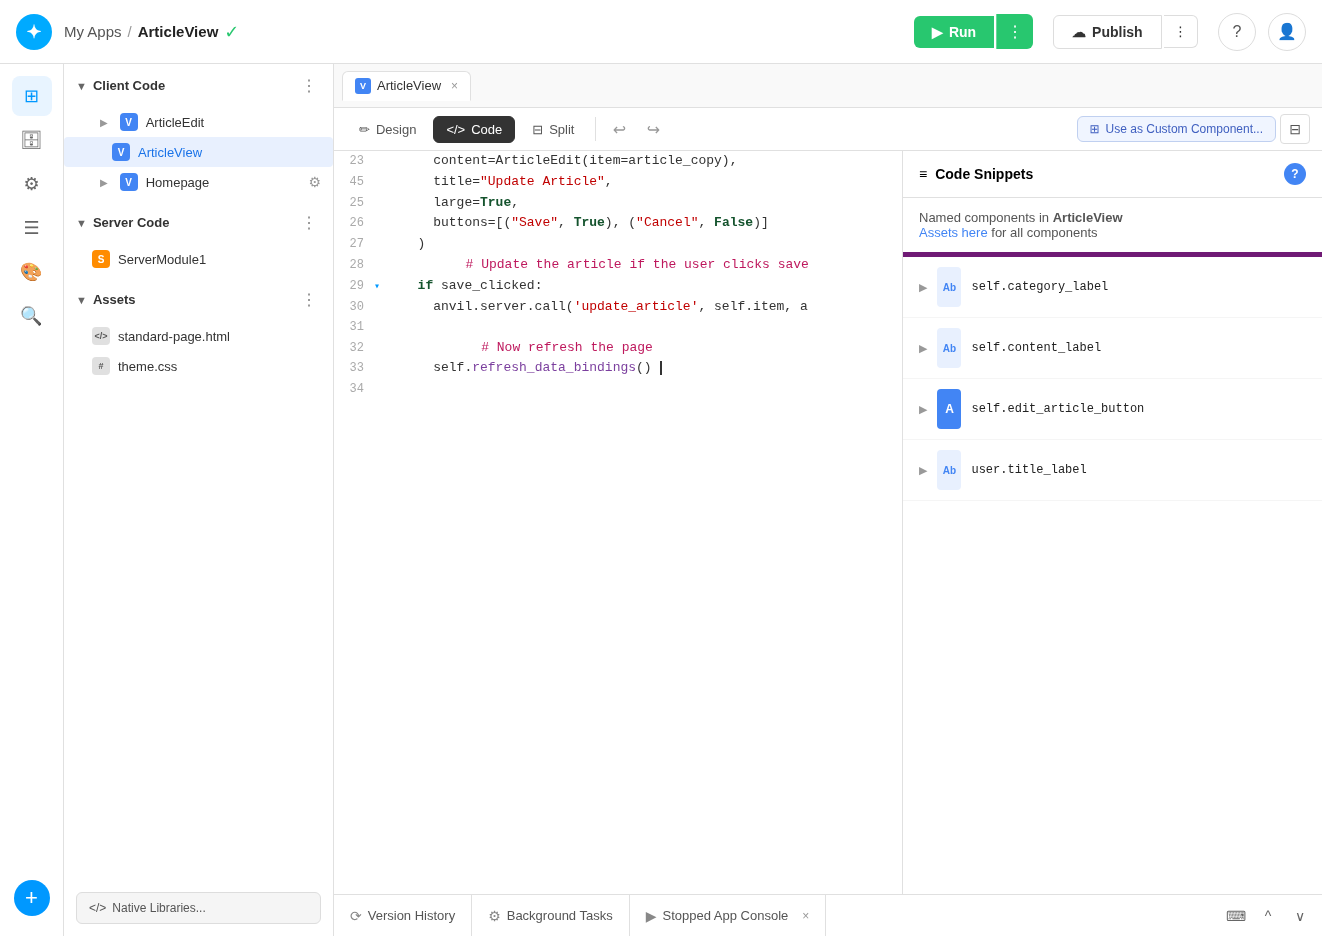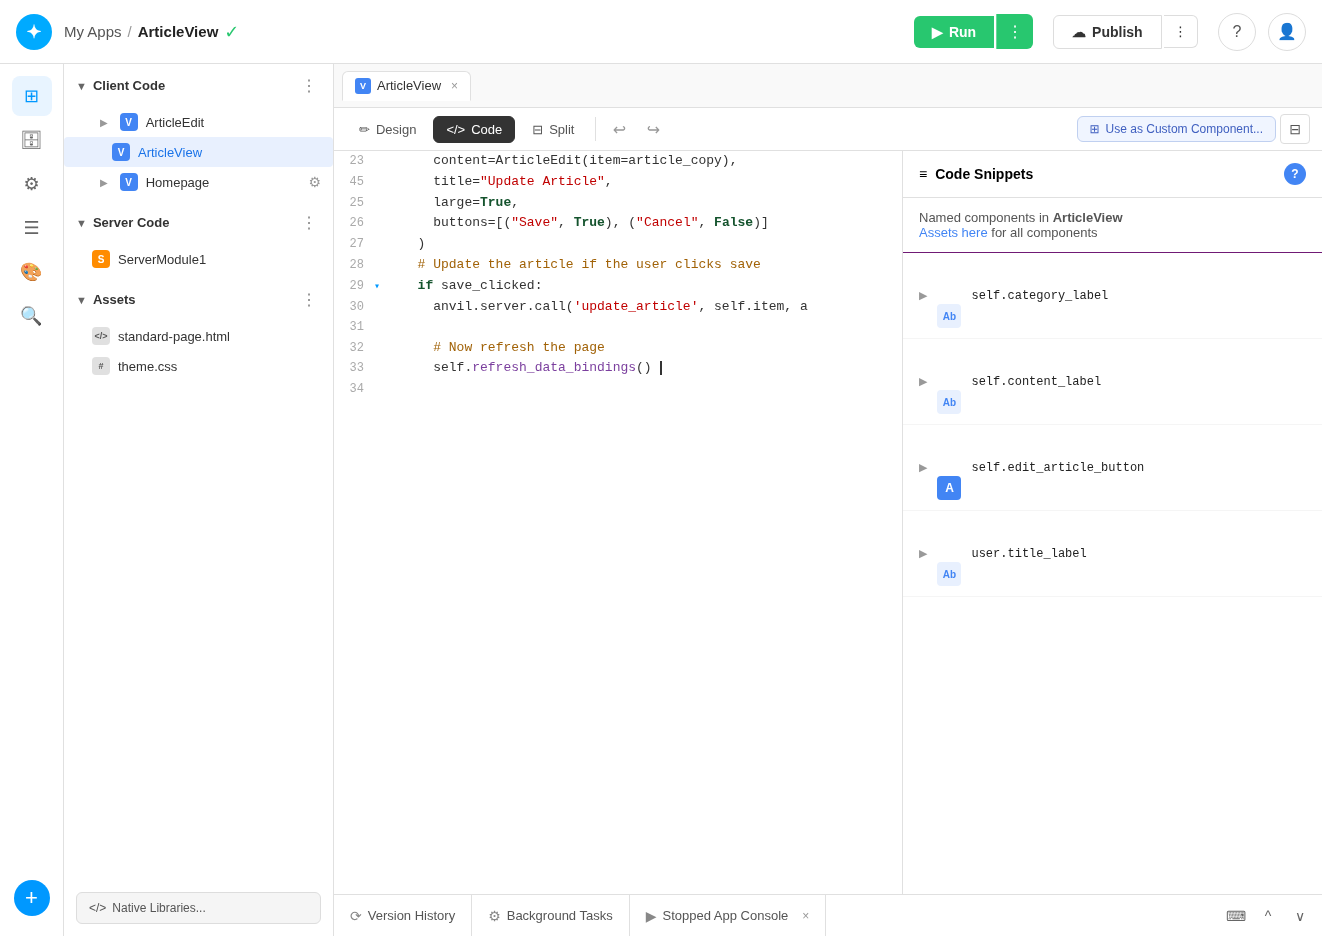--- a/index.html
+++ b/index.html
@@ -333,21 +333,21 @@
     }
     .line-arrow {
       display: table-cell;
       width: 16px;
       color: #aaa;
       font-size: 10px;
     }
     
     .kw { color: #14532d; font-weight: bold; }
     .str { color: #c00000; }
-    .cmt { color: #a16207; }
+    .cmt { color: #be185d; margin-left: 48px; }
     .fn { color: #7b3f9e; }
 
     
     .snippets-panel {
       width: 420px;
       border-left: 1px solid #e0e0e0;
       background: #fff;
       display: flex;
       flex-direction: column;
       overflow: hidden;
@@ -366,39 +366,38 @@
       background: #4285f4;
       color: #fff;
       font-size: 12px;
       display: flex; align-items: center; justify-content: center;
       cursor: pointer;
     }
     .snippets-desc {
       padding: 12px 16px;
       font-size: 13px;
       color: #555;
-      border-bottom: 1px solid #701a75;
+      border-bottom: 5px solid #701a75;
     }
     .snippets-desc a { color: #4285f4; text-decoration: none; }
     .snippet-item {
       display: flex; align-items: center; gap: 10px;
       padding: 10px 16px;
       border-bottom: 1px solid #f5f5f5;
       cursor: pointer;
     }
     .snippet-chevron { font-size: 11px; color: #999; }
     .snippet-type-icon {
-      width: 24px; height: 24px;
+      width: 24px; height: 40px;
       border-radius: 4px;
       background: #e8f0fe;
       display: flex; align-items: center; justify-content: center;
       font-size: 10px;
       color: #4285f4;
       font-weight: bold;
-      margin-top: 41px;
     }
     .snippet-type-icon.btn-icon {
       background: #4285f4;
       color: #fff;
       font-size: 12px;
       font-weight: bold;
     }
     .snippet-name {
       font-family: 'Courier New', monospace;
       font-size: 12px;

